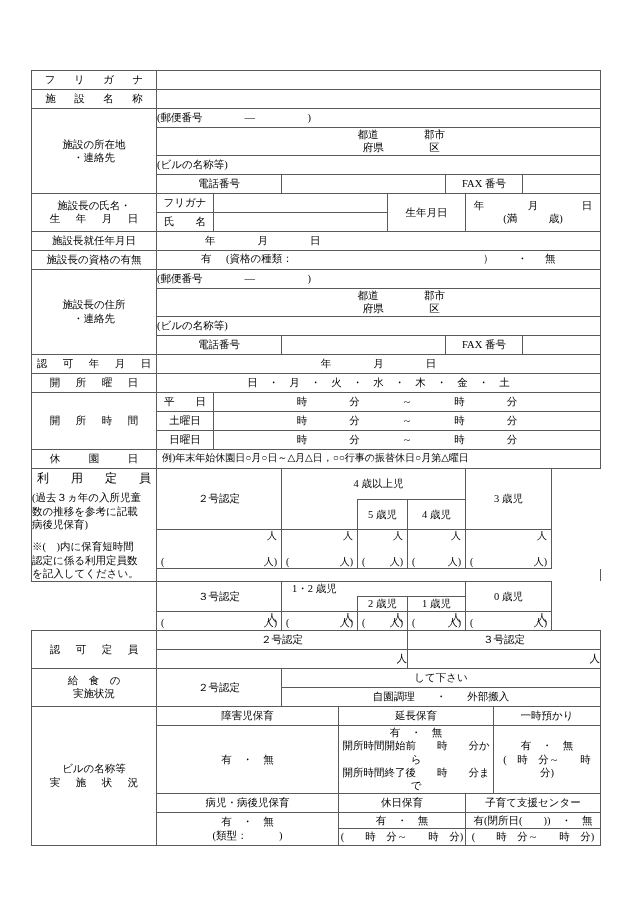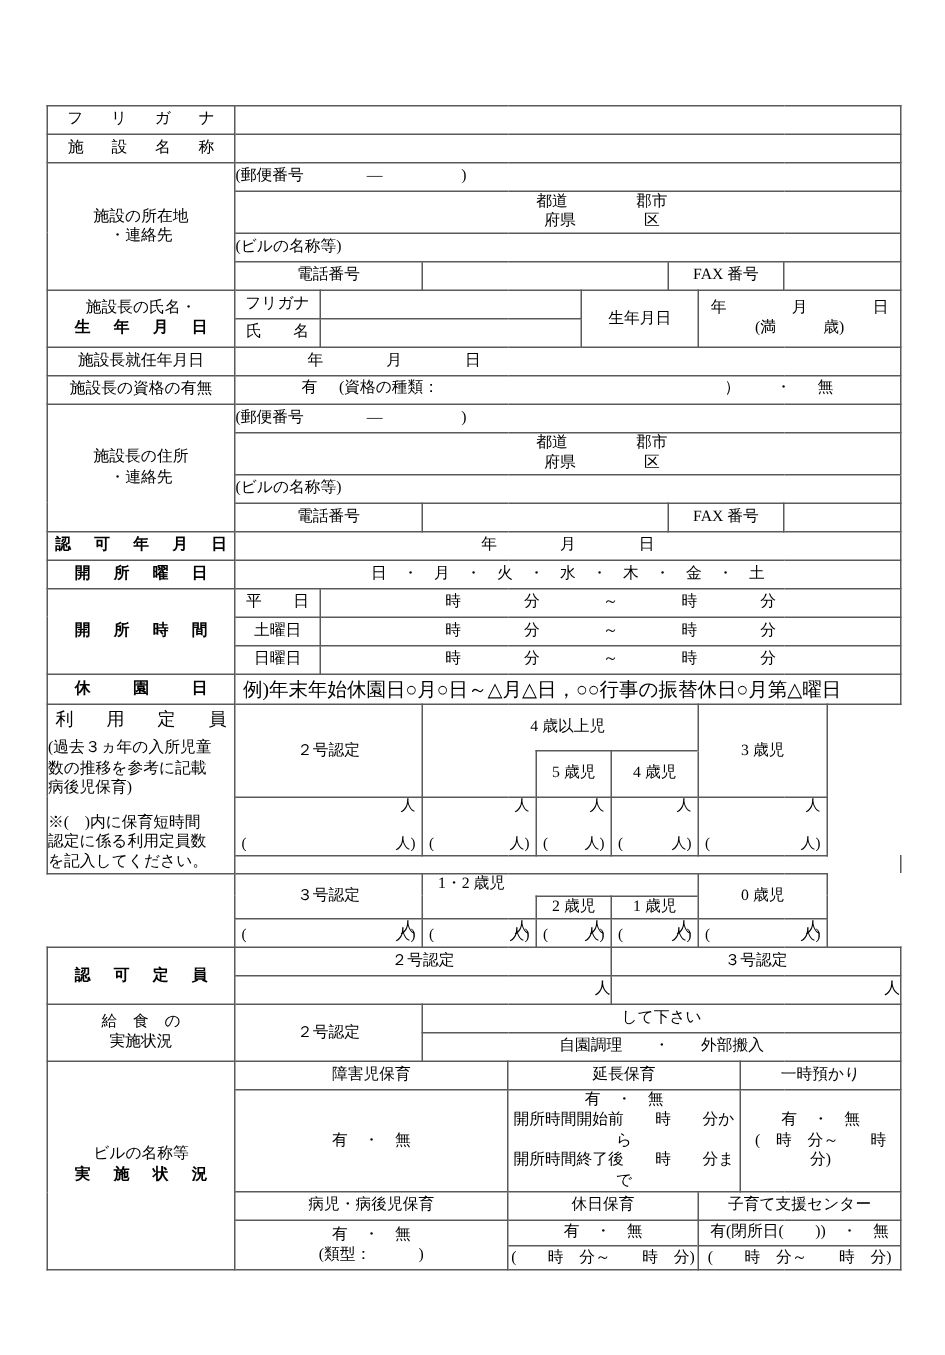--- a/index.html
+++ b/index.html
@@ -51,31 +51,30 @@
     text-align: center;
     padding: 2px 3px;
   }
   .spread {
     letter-spacing: 4px;
     text-indent: 4px;
   }
   .spread2 {
     letter-spacing: 2.5px;
     text-indent: 2.5px;
-    font-weight: bold;
   }
   .ctr { text-align: center; }
   .lft { text-align: left; padding-left: 4px; }
   .rgt { text-align: right; padding-right: 4px; }
   .blank { }
   .pad6 { padding-left: 6px; }
   .inner-note {
     text-align: left;
     padding: 1px 4px 1px 5px;
-    font-size: 13px;
+    font-size: 10px;
     line-height: 1.32;
   }
   .note-block {
     padding: 2px 4px 3px 5px;
     text-align: left;
     line-height: 1.33;
     font-size: 9.6px;
   }
   .note-title {
     text-align: center;

